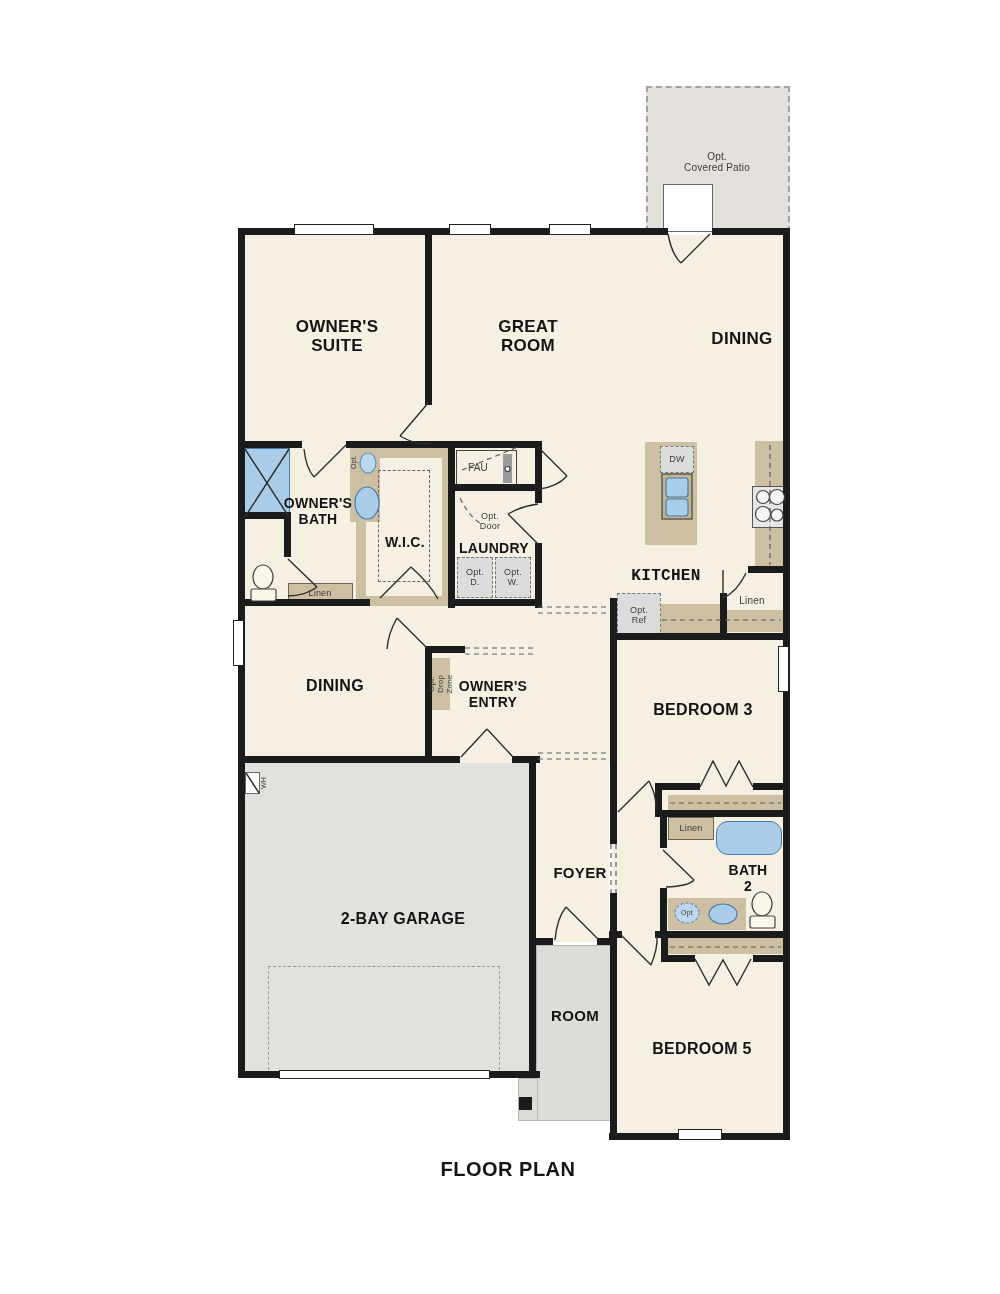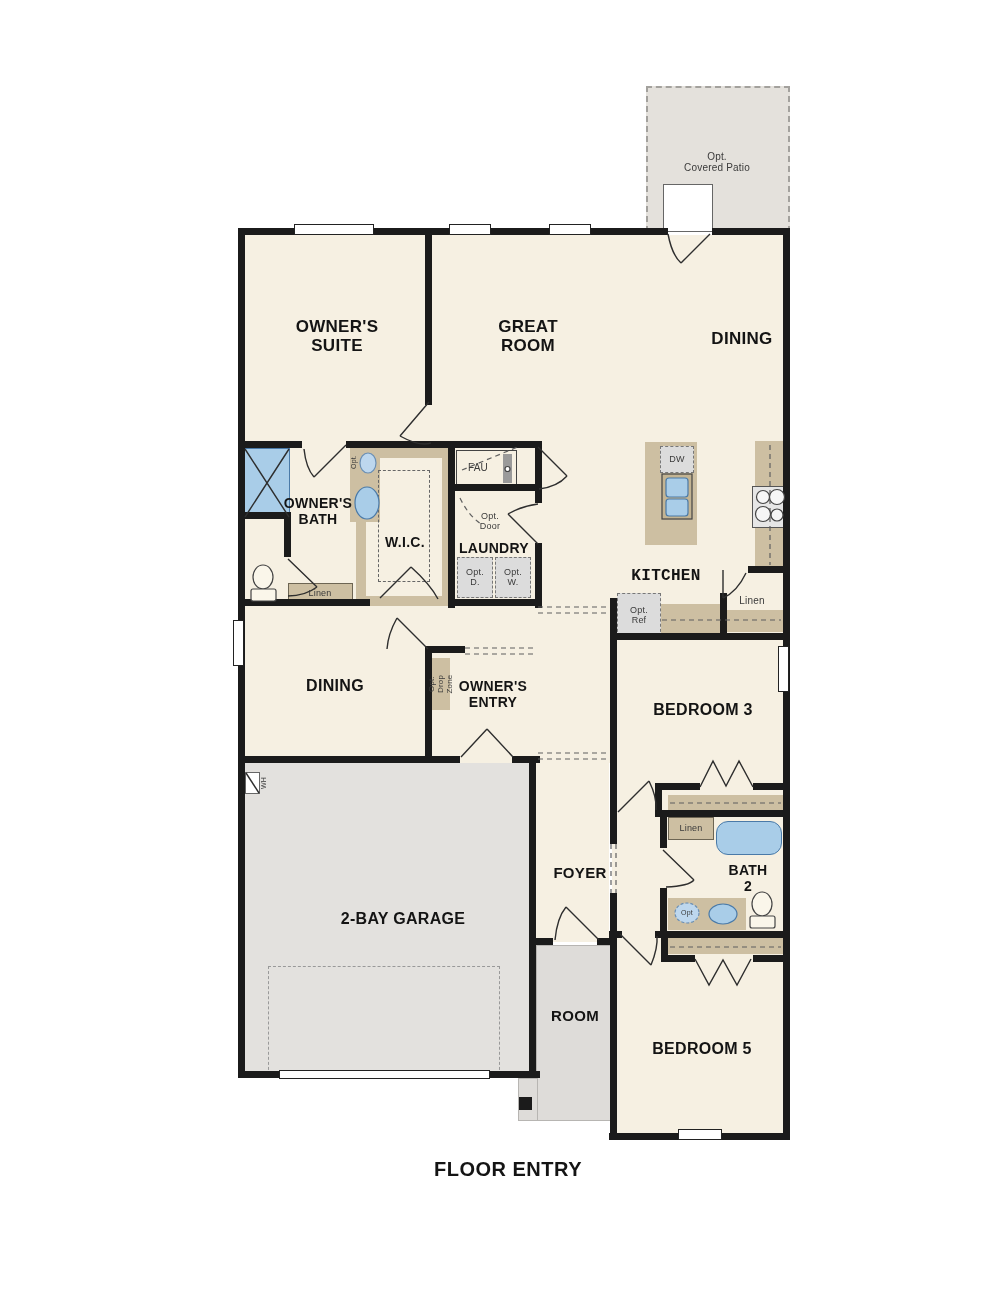--- a/index.html
+++ b/index.html
@@ -224,15 +224,15 @@
 Ref</div>
   <div class="lbl sm s9" style="left:320px;top:593px;">Linen</div>
   <div class="lbl sm s9" style="left:691px;top:828px;">Linen</div>
   <div class="lbl sm s8 rot" style="left:441px;top:684px;">Opt.
 Drop
 Zone</div>
   <div class="lbl sm s7 rot" style="left:264px;top:783px;">WH</div>
   <div class="lbl sm s7 rot" style="left:354px;top:462px;">Opt.</div>
   <div class="lbl sm s7" style="left:687px;top:913px;z-index:9;">Opt</div>
 
-  <div id="title" style="left:508px;top:1169px;">FLOOR ENTRY</div>
+  <div id="title" style="left:508px;top:1169px;">FLOOR PLAN</div>
 
 </div>
 
 </body></html>

